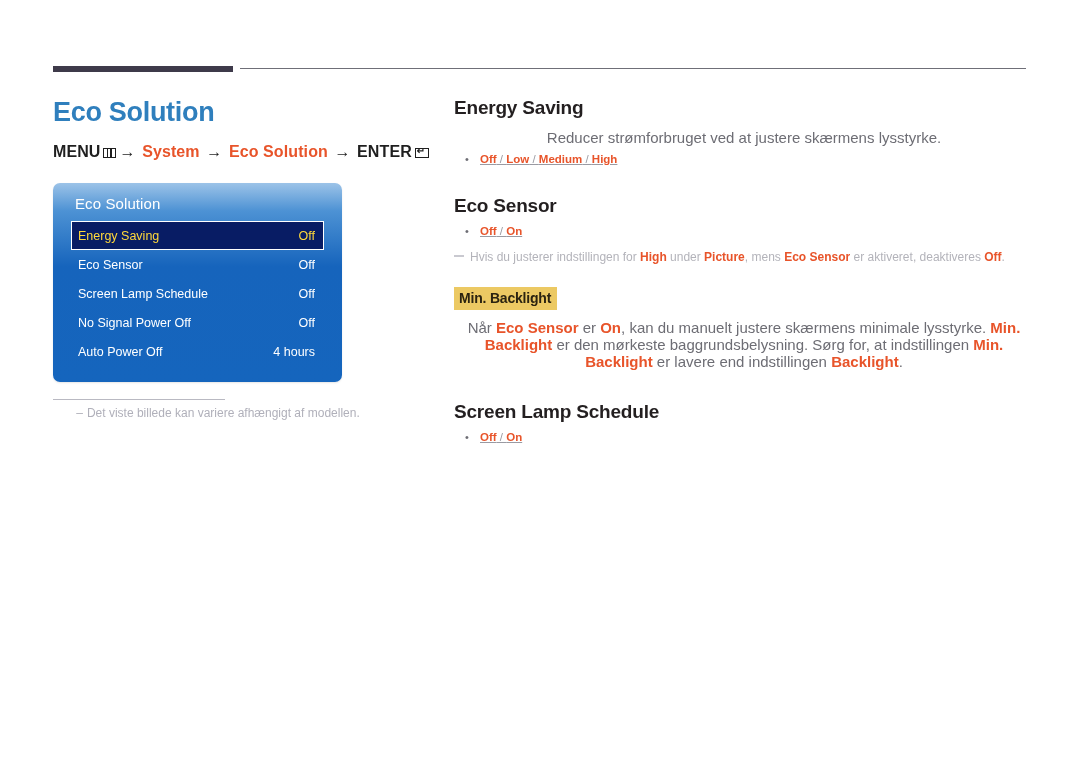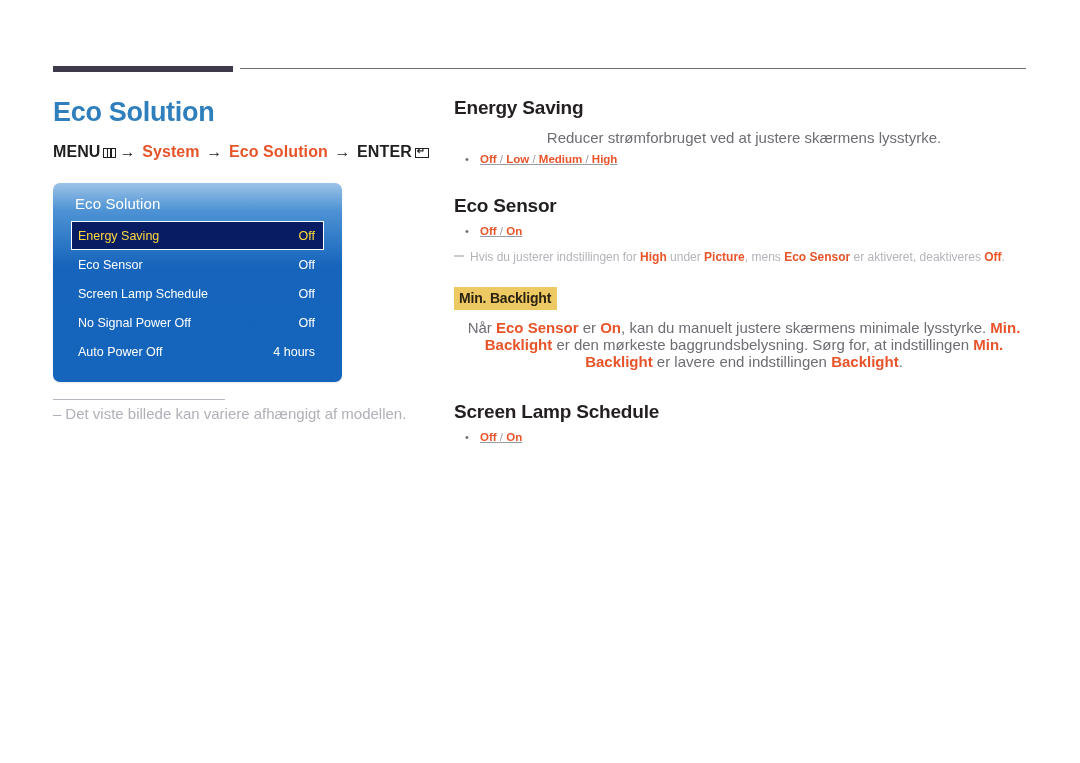--- a/index.html
+++ b/index.html
@@ -152,21 +152,21 @@
     top: 399px;
     width: 172px;
     height: 1px;
     background: #b9b9c2;
   }
   .left-note {
     position: absolute;
     left: 53px;
     top: 406px;
     width: 330px;
-    font-size: 15px;
+    font-size: 12px;
     color: #b0b0ba;
     line-height: 15px;
     white-space: nowrap;
     text-align: center;
   }
   .left-note .dash { margin-right: 4px; }
 
   
   .right-col {
     position: absolute;

